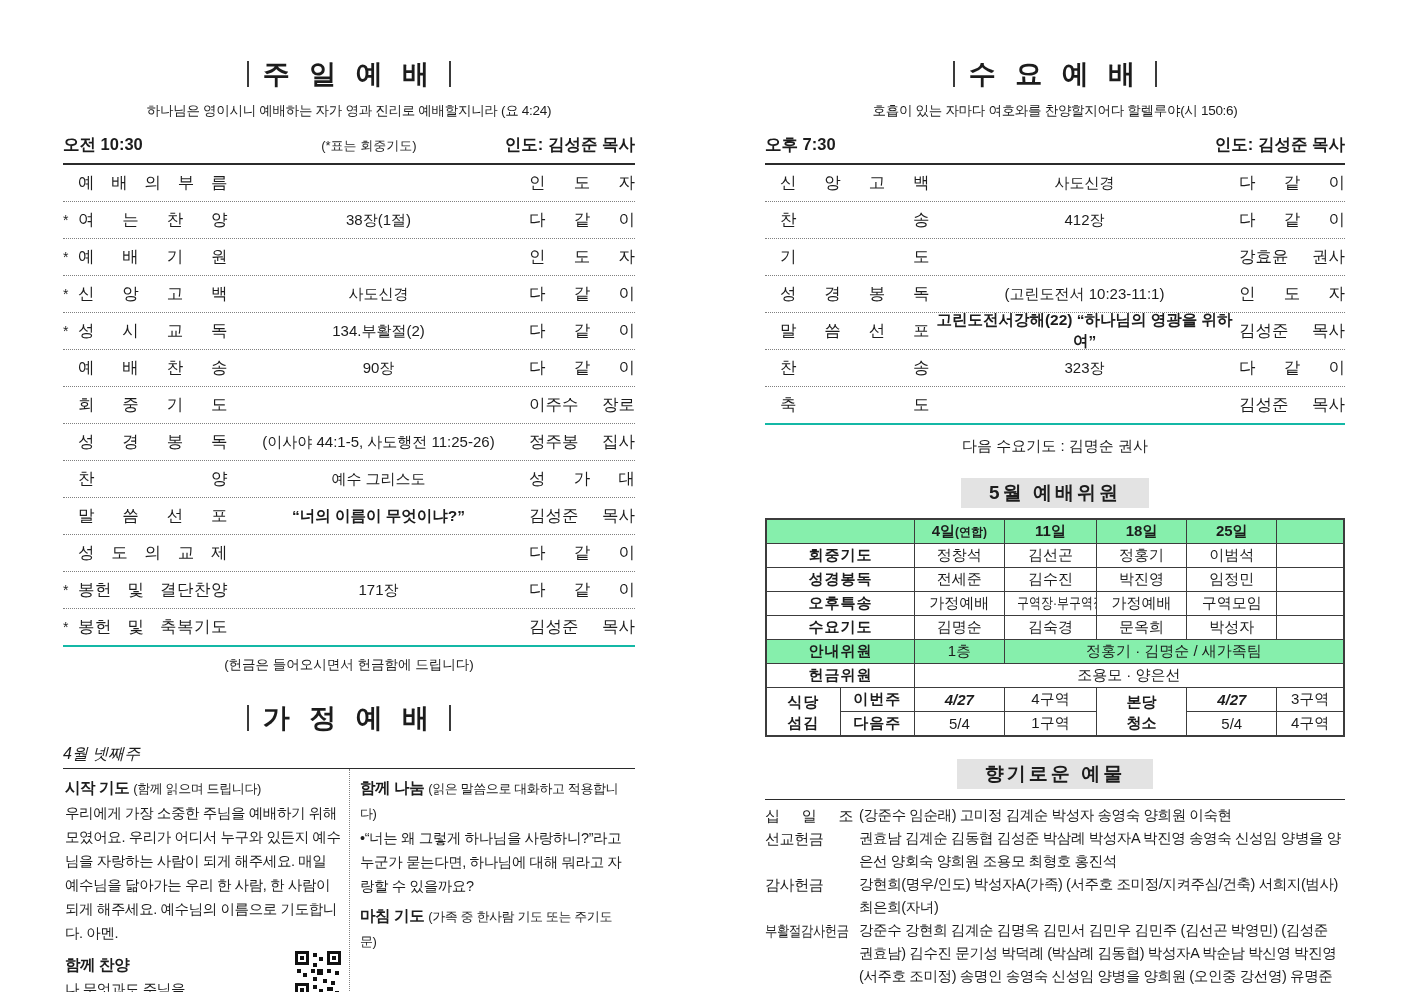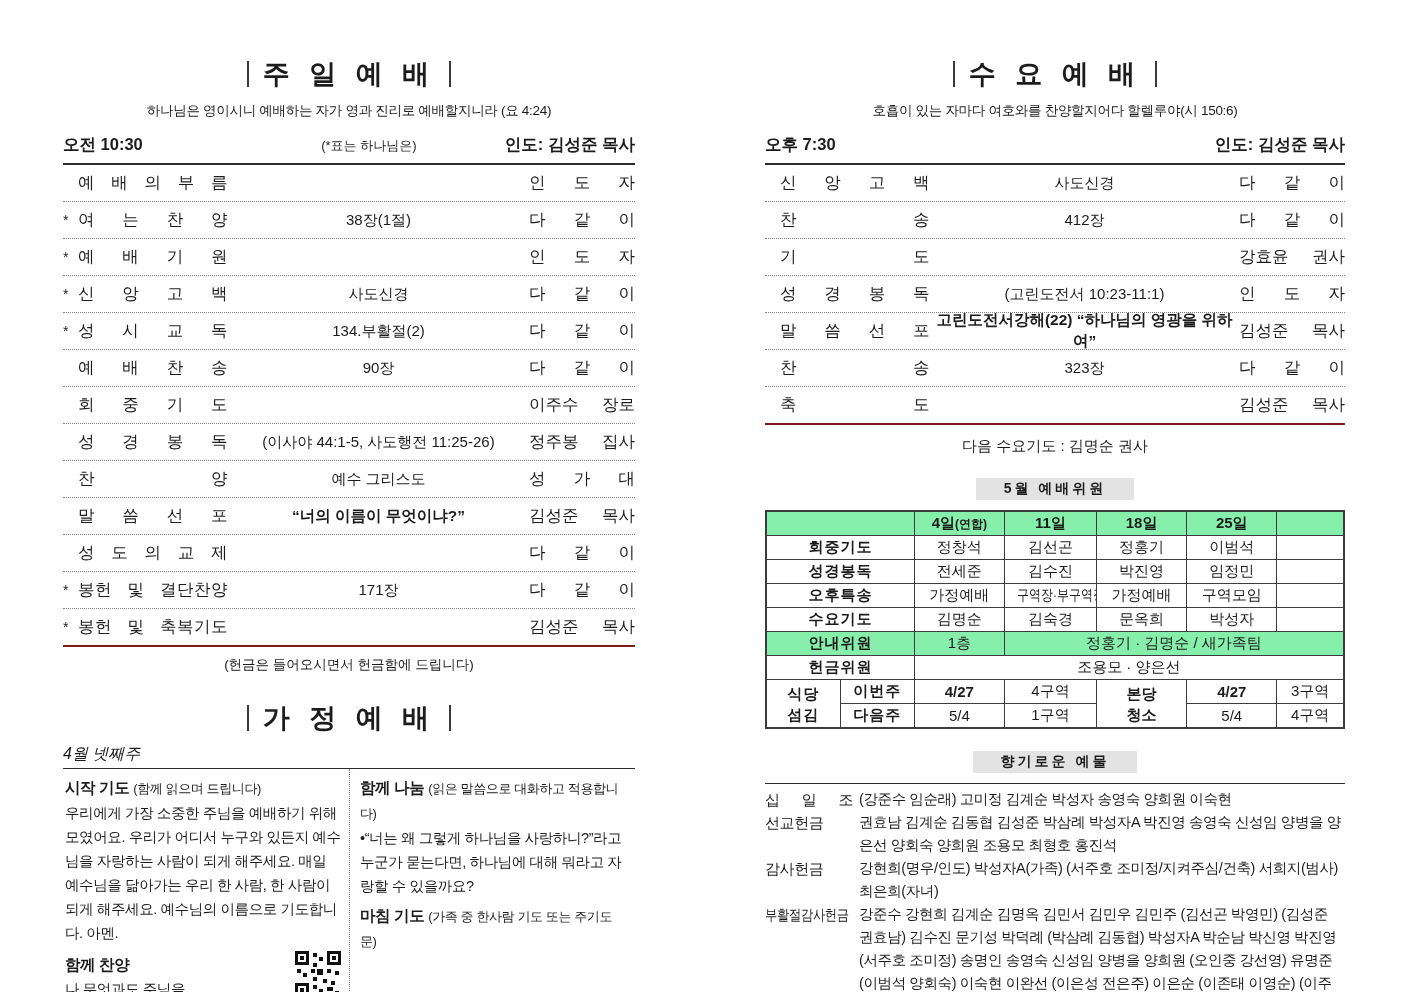--- a/index.html
+++ b/index.html
@@ -16,21 +16,21 @@
   .svc-title{display:flex;justify-content:center;align-items:center;margin:0 0 10px 0;}
   .svc-title .bar{width:2px;height:26px;background:#3a3a3a;margin:0 14px;}
   .svc-title .txt{font-size:27px;font-weight:bold;letter-spacing:6px;}
   .svc-sub{text-align:center;font-size:13.5px;margin-bottom:14px;letter-spacing:-0.3px;}
   .svc-info{display:flex;align-items:baseline;font-size:16.5px;font-weight:bold;margin-bottom:7px;}
   .svc-info .note{flex:1;text-align:center;font-weight:normal;font-size:13px;}
   .svc-info .lead{white-space:nowrap;}
   .svc-info .time{white-space:nowrap;width:170px;}
 
   
-  .order{border-top:2px solid #2b2b2b;border-bottom:2px solid #7f1d1d;}
+  .order{border-top:2px solid #2b2b2b;border-bottom:2px solid #14b8a6;}
   .orow{display:flex;align-items:center;height:36px;border-bottom:1px dotted #808080;}
   .orow:last-child{border-bottom:none;}
   .ostar{width:15px;font-size:14px;flex:none;}
   .olabel{width:150px;flex:none;font-size:16.5px;text-align:justify;text-align-last:justify;letter-spacing:0.5px;}
   .ocenter{flex:1;text-align:center;font-size:15px;padding:0 4px;}
   .ocenter.b{font-weight:bold;font-size:15.5px;}
   .oright{width:106px;flex:none;font-size:16.5px;text-align:justify;text-align-last:justify;}
   .order-note{text-align:center;font-size:13.5px;margin-top:9px;}
 
   
@@ -40,30 +40,30 @@
   .fam-col{width:50%;box-sizing:border-box;padding:7px 8px 6px 2px;font-size:14.5px;line-height:24px;letter-spacing:-0.4px;}
   .fam-col.right{border-left:1px dotted #808080;padding-left:10px;}
   .fam-h{font-weight:bold;font-size:15.5px;}
   .fam-h .sub{font-weight:normal;font-size:13px;}
   .fam-p{margin:0 0 6px 0;}
   .qr-line{display:flex;justify-content:space-between;align-items:flex-start;}
   .qr-line .t{padding-top:2px;}
 
   
   .blk-title{text-align:center;margin:22px 0 10px 0;}
-  .blk-title span{display:inline-block;background:#e3e3e3;padding:2px 28px;font-size:14px;font-weight:bold;letter-spacing:3px;}
+  .blk-title span{display:inline-block;background:#e3e3e3;padding:2px 28px;font-size:19px;font-weight:bold;letter-spacing:3px;}
   table.committee{width:100%;border-collapse:collapse;table-layout:fixed;}
   table.committee td{border:1px solid #3c3c3c;text-align:center;font-size:15px;height:23px;padding:0 1px;overflow:hidden;}
   table.committee{border:2px solid #3c3c3c;}
   td.glab{font-weight:bold;font-size:16px;letter-spacing:1px;}
   tr.gray td{background:#86efac;}
   td.hd{font-weight:bold;font-size:16px;}
   td.hd .small{font-size:12px;}
   .cndx{display:inline-block;transform:scaleX(0.8);transform-origin:center;white-space:nowrap;}
-  td.bi{font-weight:bold;}
+  td.bi{font-weight:bold;font-style:italic;}
   td.two{font-weight:bold;line-height:21px;}
 
   
   .off-list{border-top:1.5px solid #2b2b2b;border-bottom:1.5px solid #2b2b2b;padding:4px 0 6px 0;margin-top:8px;}
   .off-row{display:flex;font-size:14.5px;line-height:23px;letter-spacing:-0.4px;}
   .off-label{width:94px;flex:none;font-size:15px;text-align:justify;text-align-last:justify;padding-right:6px;box-sizing:border-box;white-space:nowrap;}
   .off-label.cond1{text-align-last:left;transform:scaleX(0.82);transform-origin:left center;}
   .off-text{flex:1;}
   .wed-note{text-align:center;font-size:15px;margin-top:12px;}
 </style>
@@ -73,21 +73,21 @@
 <div class="page page-left">
 
   <div class="svc-title">
     <span class="bar"></span>
     <span class="txt">주 일 예 배</span>
     <span class="bar"></span>
   </div>
   <div class="svc-sub">하나님은 영이시니 예배하는 자가 영과 진리로 예배할지니라 (요 4:24)</div>
   <div class="svc-info">
     <span class="time">오전 10:30</span>
-    <span class="note">(*표는 하나님은)</span>
+    <span class="note">(*표는 회중기도)</span>
     <span class="lead">인도: 김성준 목사</span>
   </div>
   <div class="order" id="sunday-order">
       <div class="orow">
         <span class="ostar"></span>
         <span class="olabel">예 배 의 부 름</span>
         <span class="ocenter"></span>
         <span class="oright">인 도 자</span>
       </div>
       <div class="orow">

